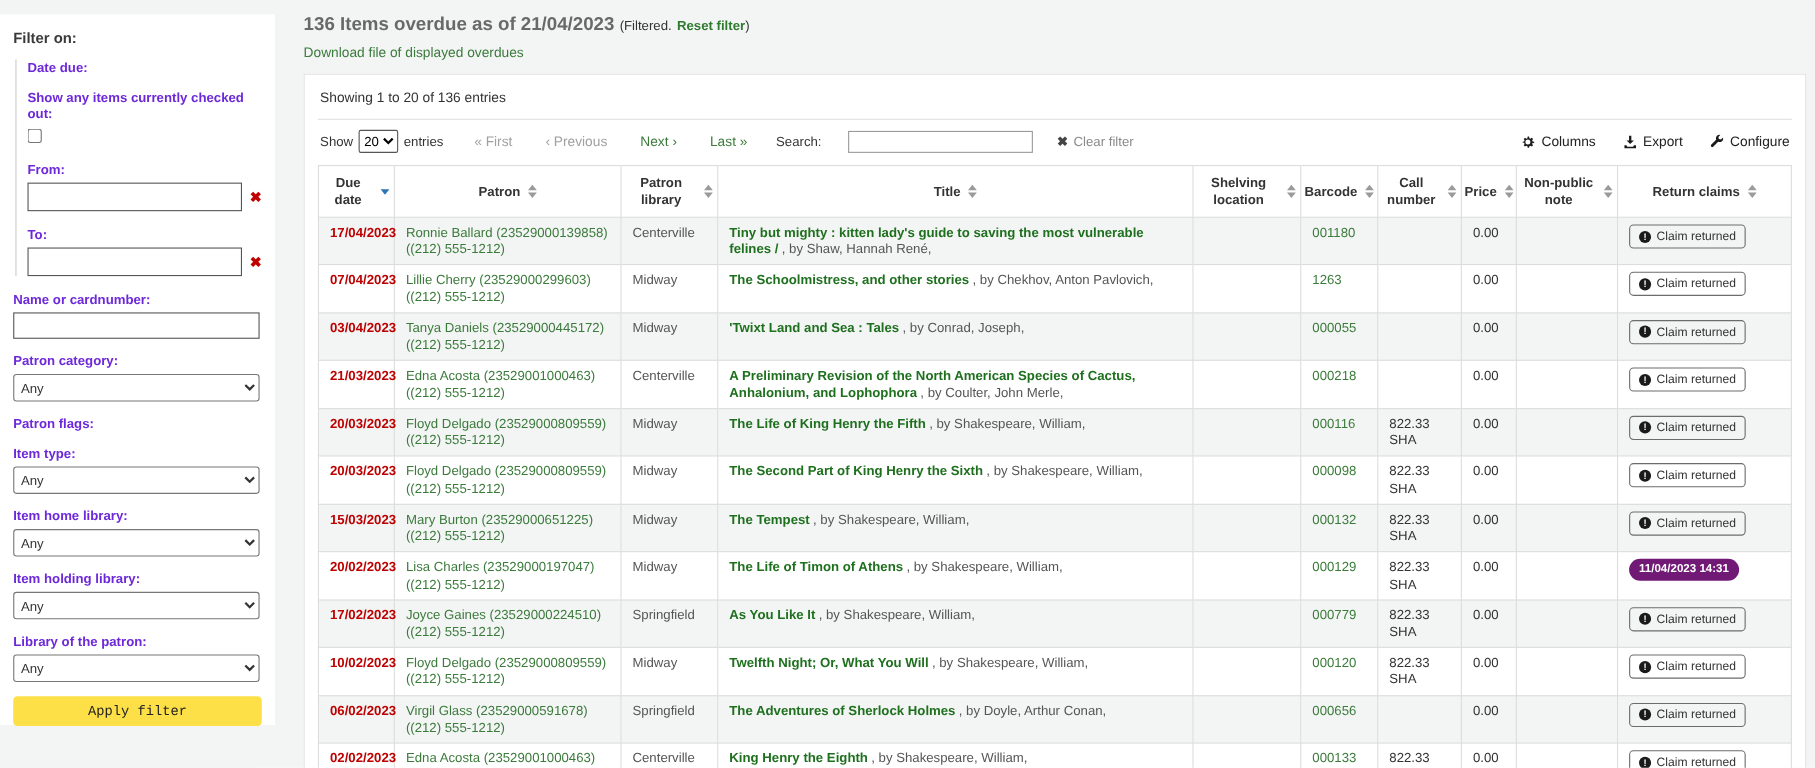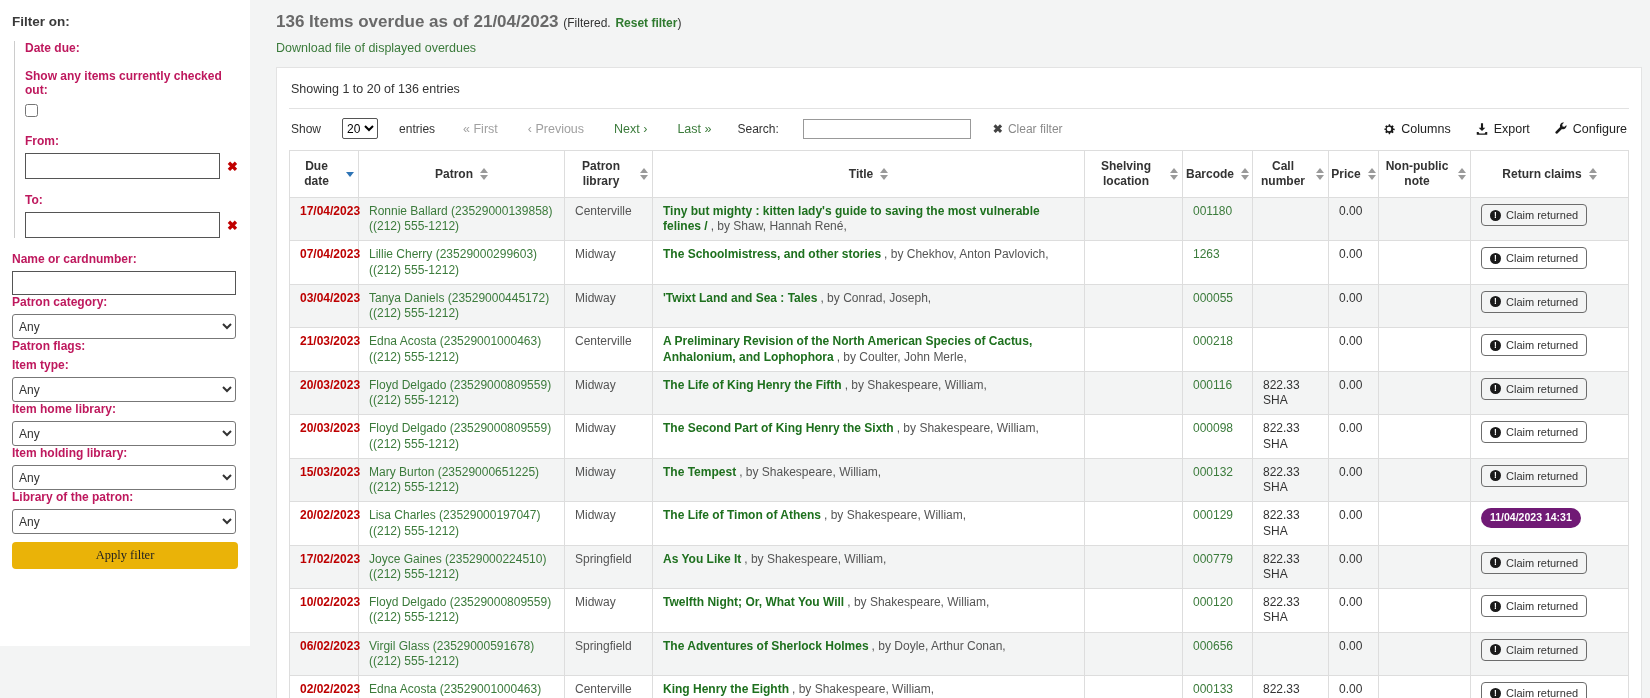--- a/index.html
+++ b/index.html
@@ -7,52 +7,52 @@
   body {
     font-family: "Liberation Sans", sans-serif;
     background:#f3f4f4;
     color:#333;
     font-size:12px;
   }
   a { text-decoration:none; cursor:pointer; }
 
   
   .sidebar {
-    position:absolute; left:0; top:0; width:250px; height:646px;
+    position:absolute; left:0; top:13px; width:250px; height:646px;
     background:#fff; padding:14px 12px 16px 12px;
   }
   .sidebar h2 { font-size:13.5px; font-weight:bold; color:#3a3a3a; margin-bottom:12px; }
-  .fgroup { }
-  .fgroup label, .glabel { display:block; font-size:12px; font-weight:bold; color:#be185d; margin-bottom:5px; }
+  .fgroup { margin-bottom:13px; }
+  .fgroup label, .glabel { display:block; font-size:12px; font-weight:bold; color:#6d28d9; margin-bottom:5px; }
   .bordered-group { border-left:1px solid #ccc; padding-left:10px; margin-left:2px; margin-bottom:14px; }
   .bordered-group .fgroup { margin-bottom:14px; }
   .date-row { display:flex; align-items:center; gap:7px; }
   .date-row input { width:203px; height:26px; border:1px solid #555; background:#fff; padding:2px 5px; font-size:12px; }
   .clear-x { color:#c00000; font-weight:bold; font-size:13px; cursor:pointer; }
   .text-input { width:224px; height:24px; border:1px solid #555; background:#fff; padding:2px 5px; font-size:12px; }
   .sidebar select { width:224px; height:25px; font-size:12px; color:#333; border:1px solid #777; border-radius:3px; background:#fff; padding:2px; }
   .checkbox { width:13px; height:13px; margin-top:2px; }
   .apply-btn {
     display:block; width:226px; height:27px; margin-top:8px;
-    background:#eab308; color:#222; border:none; border-radius:4px;
-    font-size:12.5px; font-family:Liberation Serif, serif; cursor:pointer;
+    background:#fde047; color:#222; border:none; border-radius:4px;
+    font-size:12.5px; font-family:Liberation Mono, monospace; cursor:pointer;
   }
 
   
   .main { margin-left:250px; padding:12px 8px 0 26px; }
   .page-title { font-size:17px; font-weight:bold; color:#696969; }
   .page-title .filtered { font-size:12px; font-weight:normal; color:#333; }
   .page-title a.reset { color:#2f7a2f; font-weight:bold; font-size:12px; }
   .download-link { display:inline-block; margin-top:9px; color:#3b7b3b; font-size:12.5px; }
 
   .panel { margin-top:12px; background:#fff; border:1px solid #e3e3e3; padding:12px 12px 0 12px; min-height:640px; }
   .showing { font-size:12.5px; color:#333; padding:2px 0 12px 2px; }
 
   .controls { display:flex; align-items:center; border-top:1px solid #e2e2e2; padding:9px 2px; }
-  .show-group { display:flex; align-items:center; gap:21px; }
+  .show-group { display:flex; align-items:center; gap:5px; }
   .show-group select { height:21px; font-size:12px; border:1px solid #555; border-radius:2px; background:#fff; }
   .pager { display:flex; align-items:center; gap:30px; margin-left:28px; font-size:12.5px; }
   .pager .disabled { color:#a0a0a0; cursor:default; }
   .pager .active { color:#3b7b3b; }
   .search-group { display:flex; align-items:center; gap:24px; margin-left:26px; }
   .search-group input { width:168px; height:20px; border:1px solid #999; padding:1px 4px; font-size:12px; }
   .clearfilter { display:flex; align-items:center; gap:5px; margin-left:22px; color:#8a8a8a; font-size:12px; cursor:pointer; }
   .clearfilter .x { color:#444; font-weight:bold; font-size:12px; }
   .toolbar { display:flex; align-items:center; gap:24px; margin-left:auto; }
   .tool { display:flex; align-items:center; gap:5px; color:#222; font-size:12.5px; cursor:pointer; }

